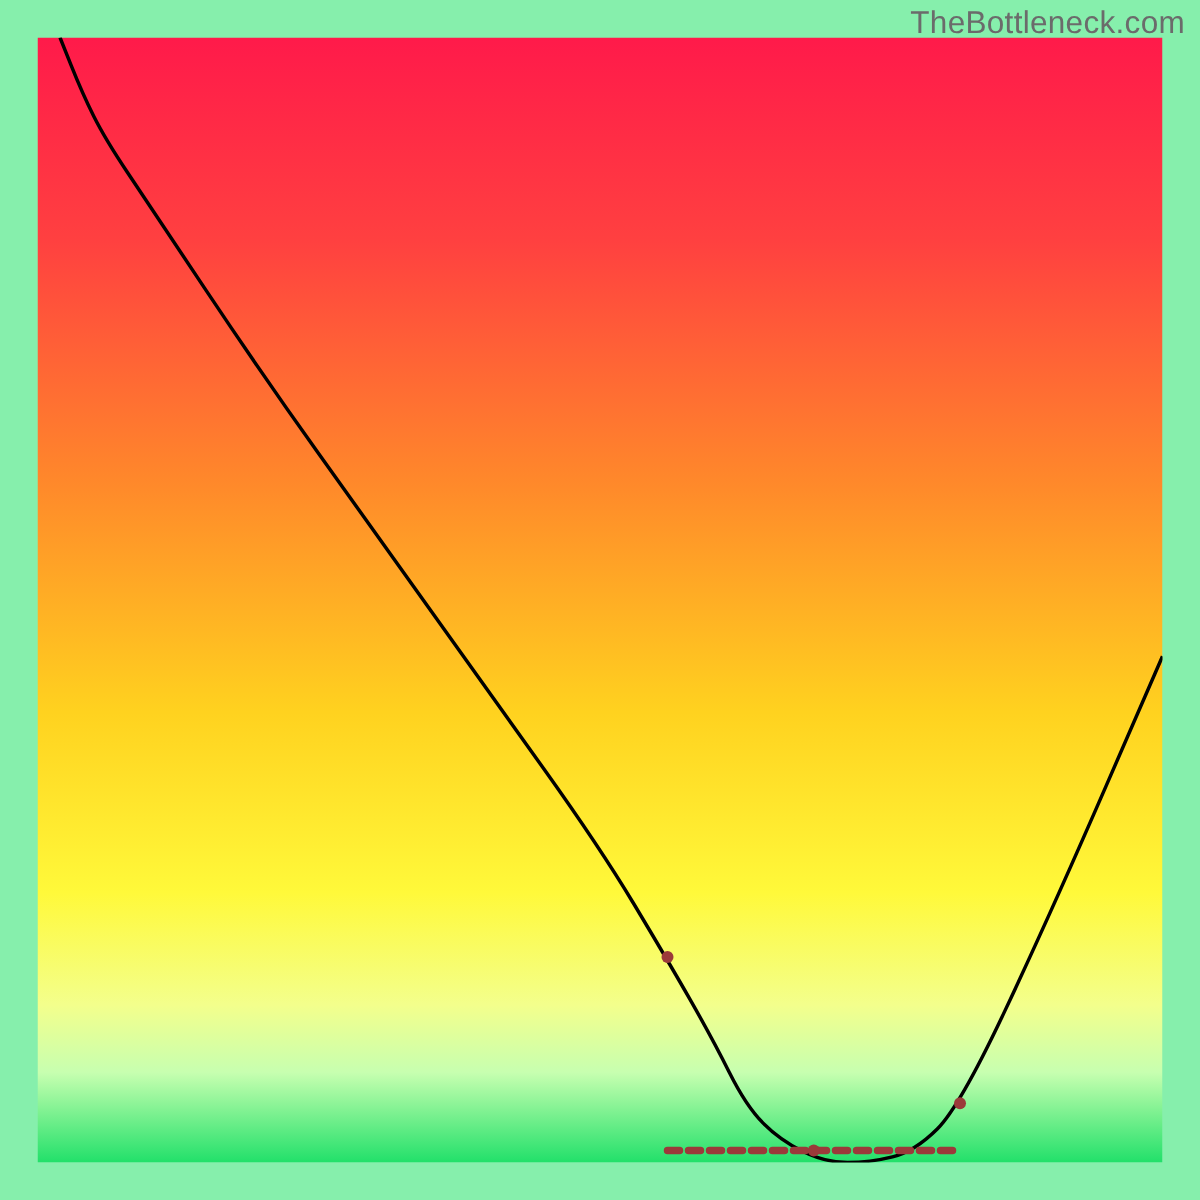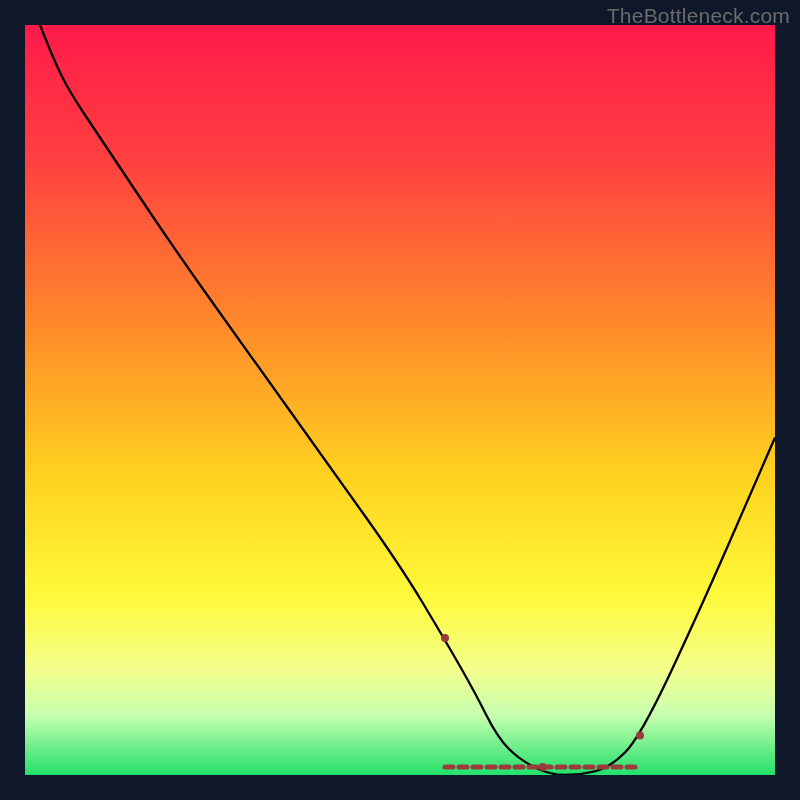--- a/index.html
+++ b/index.html
@@ -10,21 +10,21 @@
     background: #000;
     overflow: hidden;
     font-family: Arial, Helvetica, sans-serif;
   }
   .chart-frame {
     position: absolute;
     left: 0;
     top: 0;
     width: 800px;
     height: 800px;
-    background: #0f172a;
+    background: #86efac;
   }
   .plot-area {
     position: absolute;
     left: 25px;
     top: 25px;
     width: 750px;
     height: 750px;
   }
   .plot-area svg {
     display: block;

